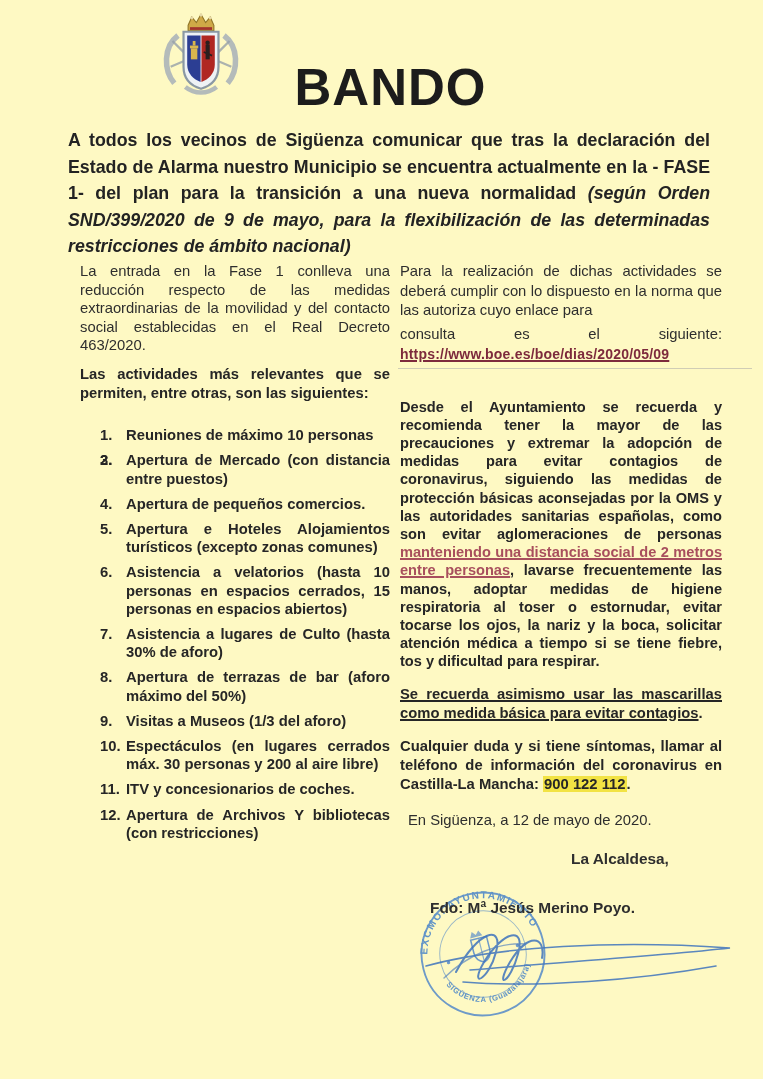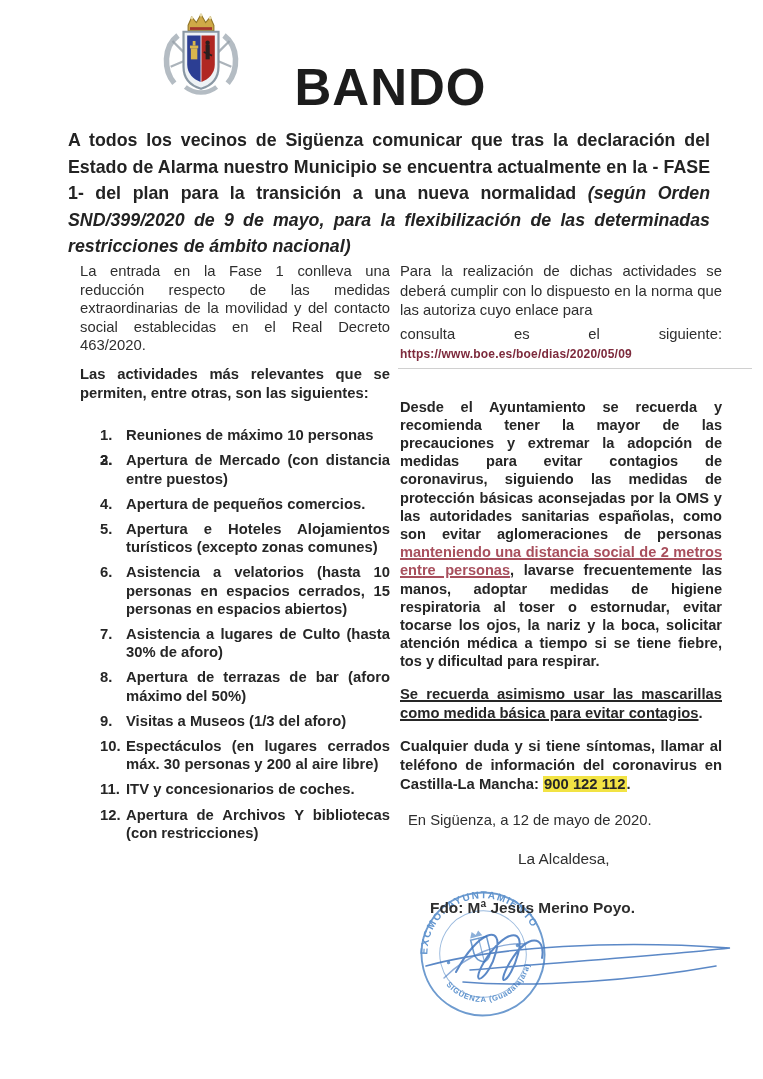--- a/index.html
+++ b/index.html
@@ -1,18 +1,18 @@
 <!DOCTYPE html>
 <html style="--link-red: #7d2a3c; --dist-red: #a84f5d; --hl-yellow: #f2e344;"><head>
 <meta charset="utf-8">
 <style>
   html,body { margin:0; padding:0; background:#e8e8e8; }
   .page {
     position:relative; width:763px; height:1079px; margin:0 auto;
-    background:#ffffff; overflow:hidden;
+    background:#fef9c3; overflow:hidden;
     font-family:"Liberation Sans","DejaVu Sans",sans-serif;
     color:#2e2e2e;
   }
   
   .crest { position:absolute; left:158px; top:6px; width:86px; height:92px; }
   .title {
     position:absolute; left:0; right:0; top:58px; text-align:center;
     padding-left:18px; font-size:51px; font-weight:bold; color:#1c1c1c;
     letter-spacing:1px;
   }
@@ -38,42 +38,42 @@
   ol.acts li .num { position:absolute; left:0; top:0; }
 
   
   .col-right {
     position:absolute; left:400px; top:262px; width:322px;
     font-size:14.8px; line-height:19.5px; text-align:justify;
   }
   .p-norma { margin:0; }
   .p-consulta { margin:4px 0 0 0; text-align:justify; text-align-last:justify; }
   .boe-link {
-    display:block; margin:1px 0 0 0; font-weight:bold; font-size:12px;
-    color:var(--link-red,#7d2a3c); 
+    display:block; margin:1px 0 0 0; font-weight:bold; font-size:14px;
+    color:var(--link-red,#7d2a3c); text-decoration:underline;
     text-decoration-thickness:1.5px; letter-spacing:.2px; cursor:pointer;
   }
   .frame-rule {
     position:absolute; left:398px; top:368px; width:354px; height:1px;
     background:#a9a9a9; opacity:.55;
   }
   .p-advice {
     margin:33px 0 0 0; font-weight:bold; color:#262626;
     font-size:14.6px; line-height:18.2px;
   }
   .red-u {
     color:var(--dist-red,#a84f5d); text-decoration:underline;
     text-decoration-thickness:1.5px;
   }
   .p-masks { margin:14px 0 0 0; font-weight:bold; color:#262626; line-height:19px; }
   .p-masks .u { text-decoration:underline; text-decoration-thickness:1.5px; }
   .p-phone { margin:14px 0 0 0; font-weight:bold; color:#262626; line-height:19px; }
   .hl { background:var(--hl-yellow,#f2e344); padding:0 1px; }
   .p-date { margin:17px 0 0 8px; font-weight:normal; text-align:left; }
-  .p-role { margin:19px 0 0 0; padding-left:118px; font-weight:normal; font-size:15.4px; text-align:left; }
+  .p-role { margin:19px 0 0 0; padding-left:118px; font-weight:bold; font-size:15.4px; text-align:center; }
   .p-name { margin:29px 0 0 0; padding-left:30px; font-weight:bold; font-size:15.4px; white-space:nowrap; text-align:left; position:relative; z-index:3; }
 
   
   .stamp {
     position:absolute; left:408px; top:882px; width:150px; height:144px;
     transform:rotate(-14deg); opacity:.88; z-index:1;
   }
   .signature {
     position:absolute; left:408px; top:908px; width:340px; height:92px;
     z-index:4; pointer-events:none;

